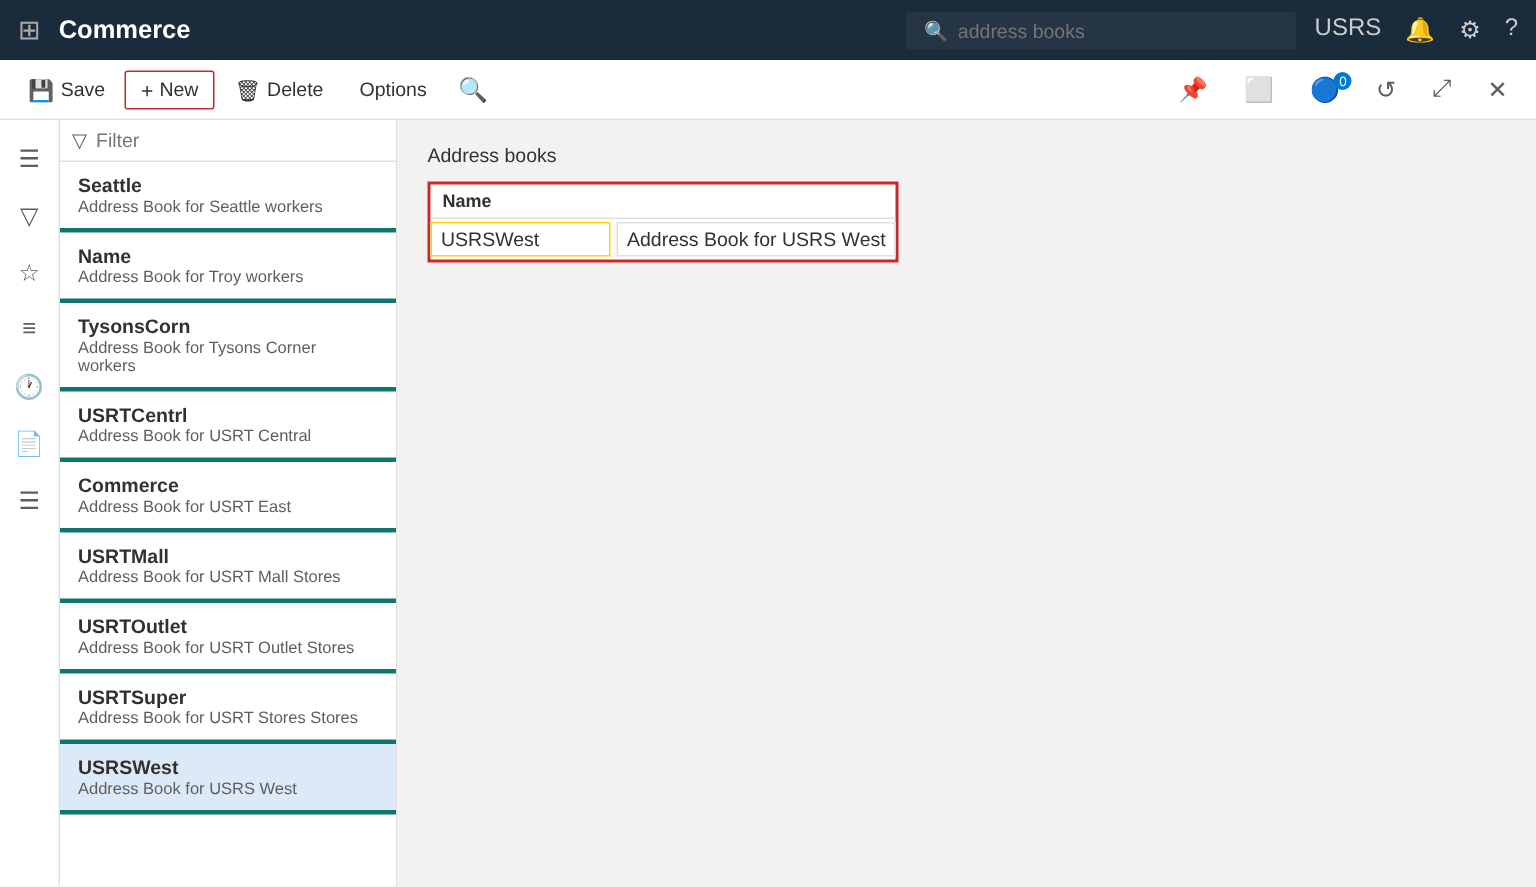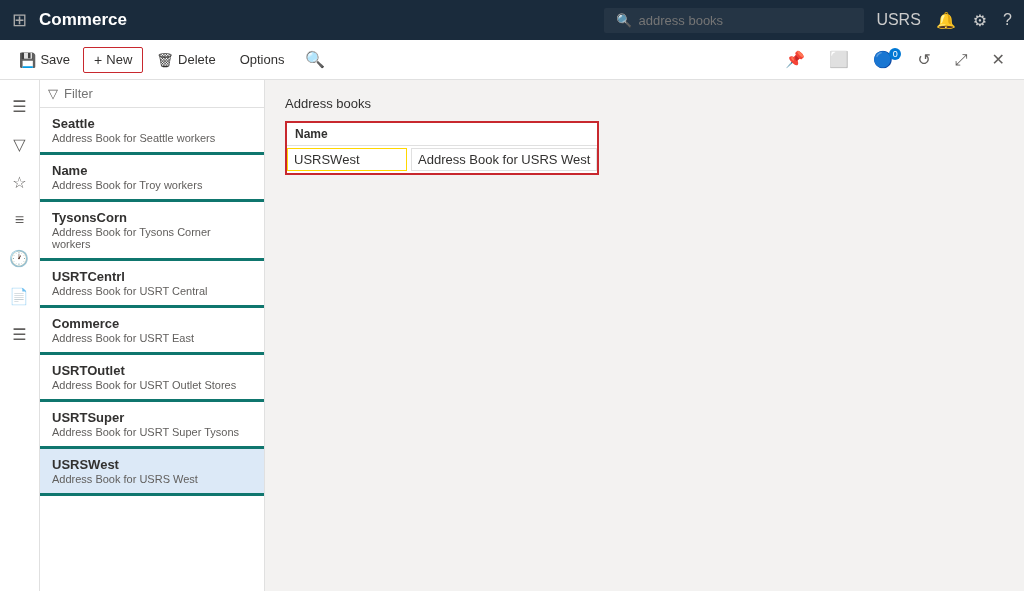--- a/index.html
+++ b/index.html
@@ -193,26 +193,30 @@
     </div>
         <div class="list-item">
       <div class="list-item-name">USRTCentrl</div>
       <div class="list-item-desc">Address Book for USRT Central</div>
     </div>
         <div class="list-item">
       <div class="list-item-name">Commerce</div>
       <div class="list-item-desc">Address Book for USRT East</div>
     </div>
         <div class="list-item">
+      <div class="list-item-name">USRTMall</div>
+      <div class="list-item-desc">Address Book for USRT Mall Stores</div>
+    </div>
+        <div class="list-item">
       <div class="list-item-name">USRTOutlet</div>
       <div class="list-item-desc">Address Book for USRT Outlet Stores</div>
     </div>
         <div class="list-item">
       <div class="list-item-name">USRTSuper</div>
-      <div class="list-item-desc">Address Book for USRT Super Tysons</div>
+      <div class="list-item-desc">Address Book for USRT Stores Stores</div>
     </div>
         <div class="list-item selected">
       <div class="list-item-name">USRSWest</div>
       <div class="list-item-desc">Address Book for USRS West</div>
     </div>
       </div>
   </div>
 
   <div class="content-area">
     <div class="content-title">Address books</div>

